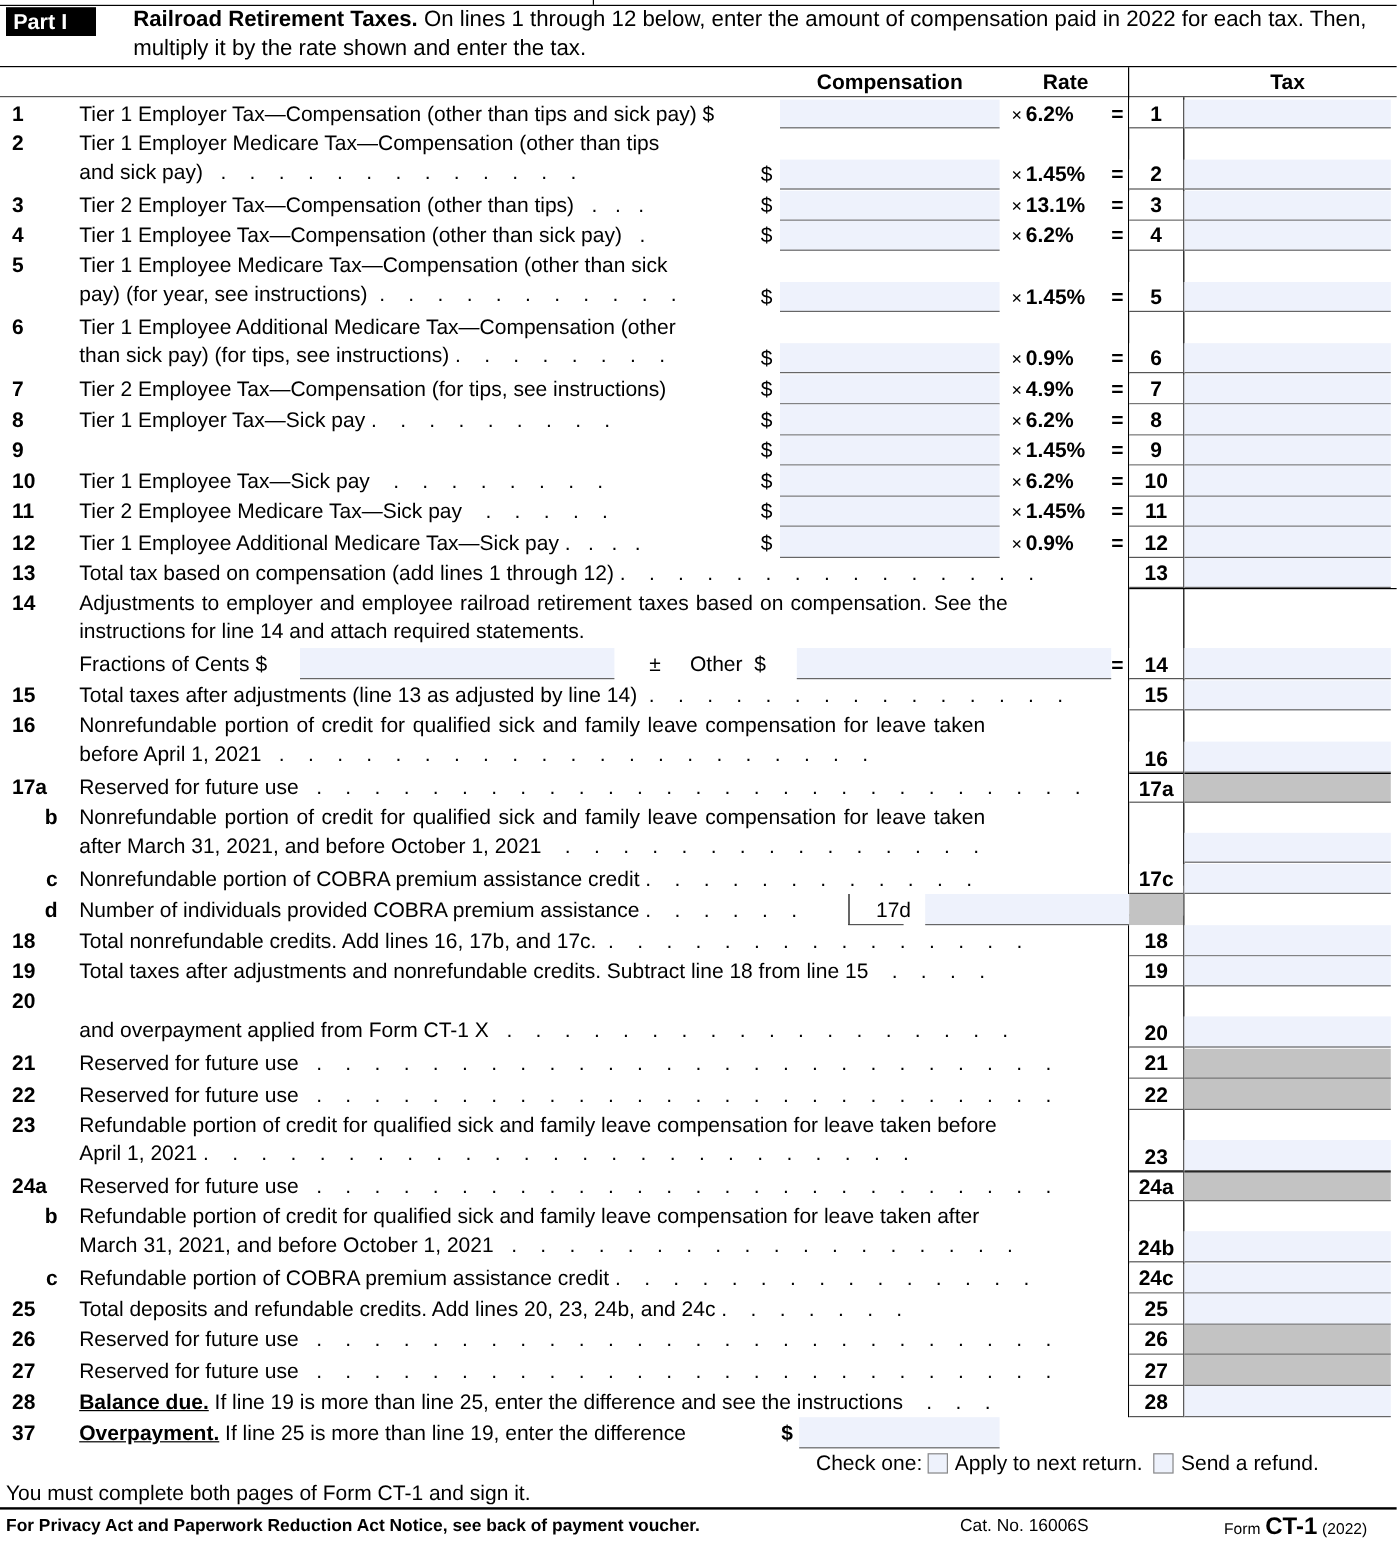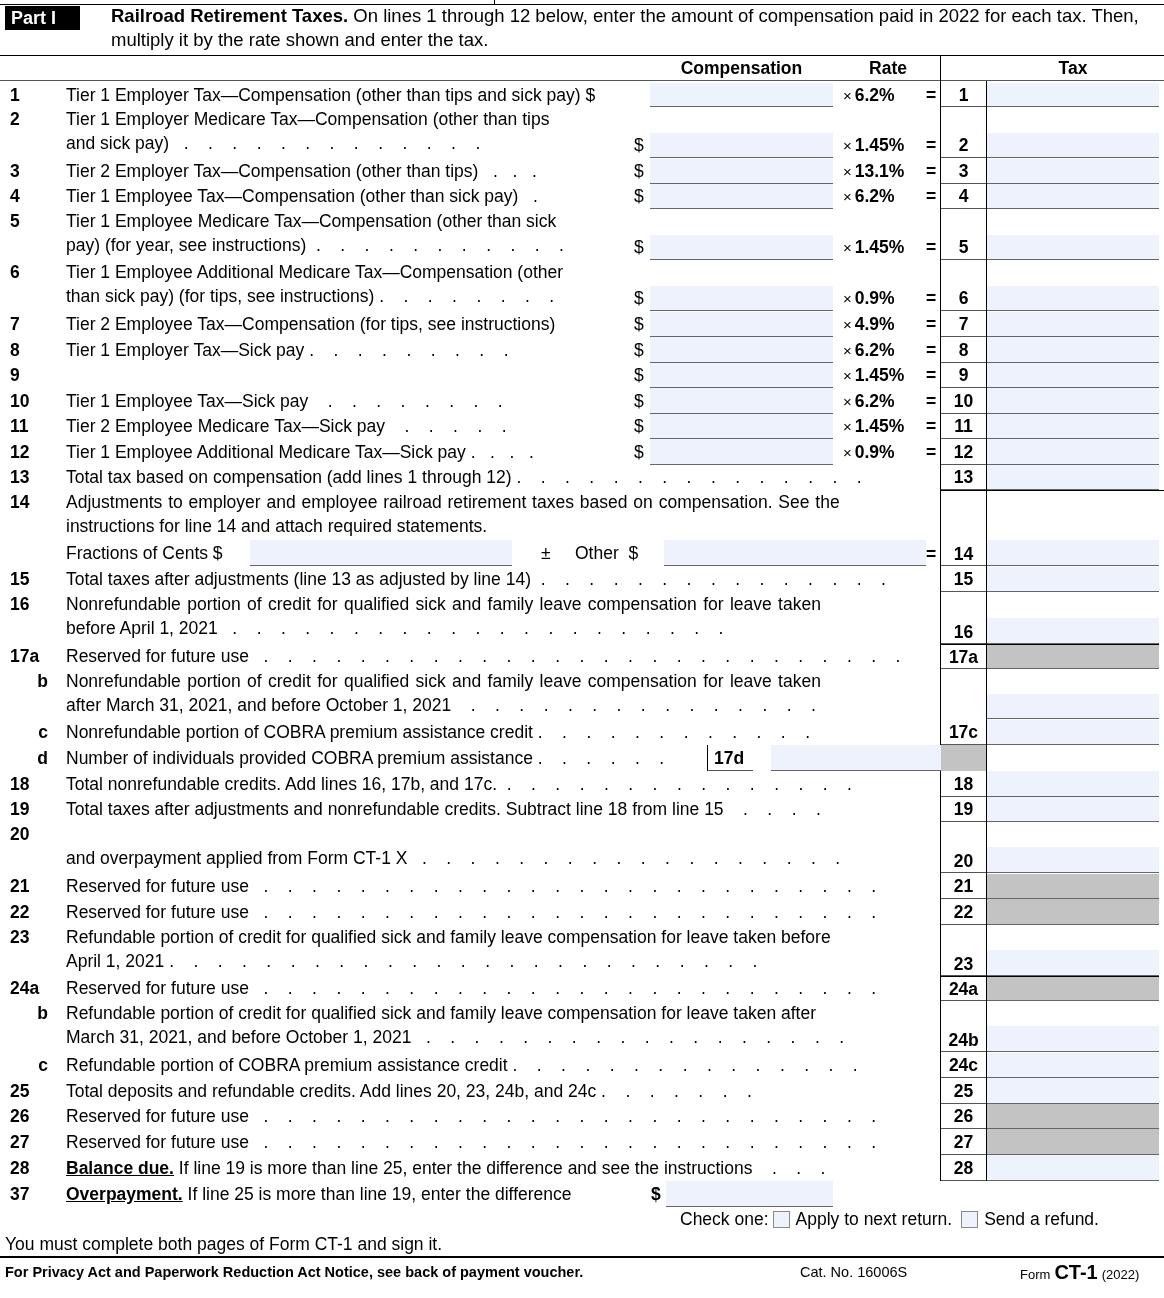--- a/index.html
+++ b/index.html
@@ -256,21 +256,21 @@
 <div class="row" style="top:720px;height:25px;line-height:25px;">
   <span class="ln sub">c</span>
   <span class="desc"><span>Nonrefundable portion of COBRA premium assistance credit</span><span class="dots">&nbsp;.&nbsp;&nbsp;&nbsp;&nbsp;.&nbsp;&nbsp;&nbsp;&nbsp;.&nbsp;&nbsp;&nbsp;&nbsp;.&nbsp;&nbsp;&nbsp;&nbsp;.&nbsp;&nbsp;&nbsp;&nbsp;.&nbsp;&nbsp;&nbsp;&nbsp;.&nbsp;&nbsp;&nbsp;&nbsp;.&nbsp;&nbsp;&nbsp;&nbsp;.&nbsp;&nbsp;&nbsp;&nbsp;.&nbsp;&nbsp;&nbsp;&nbsp;.&nbsp;&nbsp;&nbsp;&nbsp;.</span></span>
   <span class="boxnum" style="top:0;height:25px;">17c</span>
   <span class="taxfield" style="top:0;height:25px;"></span>
 </div>
 
 <div class="row" style="top:745px;height:26px;line-height:26px;">
   <span class="ln sub">d</span>
   <span class="desc"><span>Number of individuals provided COBRA premium assistance</span><span class="dots">&nbsp;.&nbsp;&nbsp;&nbsp;&nbsp;.&nbsp;&nbsp;&nbsp;&nbsp;.&nbsp;&nbsp;&nbsp;&nbsp;.&nbsp;&nbsp;&nbsp;&nbsp;.&nbsp;&nbsp;&nbsp;&nbsp;.</span></span>
-  <span style="position:absolute;left:707px;top:0;width:46px;height:26px;border-left:1.5px solid #000;border-bottom:1.5px solid #555;font-weight:bold;padding-left:6px;">17d</span>
+  <span style="position:absolute;left:707px;top:0;width:46px;height:26px;border-left:1.5px solid #000;border-bottom:1.5px solid #555;font-weight:normal;padding-left:22px;">17d</span>
   <span class="frac-field" style="left:771px;top:0;width:170px;height:26px;"></span>
   <span class="grayblk" style="left:941px;top:0;width:45px;height:26px;"></span>
 </div>
 
 <div class="row" style="top:771px;height:26px;line-height:26px;">
   <span class="ln">18</span>
   <span class="desc"><span>Total nonrefundable credits. Add lines 16, 17b, and 17c.</span><span class="dots">&nbsp;&nbsp;.&nbsp;&nbsp;&nbsp;&nbsp;.&nbsp;&nbsp;&nbsp;&nbsp;.&nbsp;&nbsp;&nbsp;&nbsp;.&nbsp;&nbsp;&nbsp;&nbsp;.&nbsp;&nbsp;&nbsp;&nbsp;.&nbsp;&nbsp;&nbsp;&nbsp;.&nbsp;&nbsp;&nbsp;&nbsp;.&nbsp;&nbsp;&nbsp;&nbsp;.&nbsp;&nbsp;&nbsp;&nbsp;.&nbsp;&nbsp;&nbsp;&nbsp;.&nbsp;&nbsp;&nbsp;&nbsp;.&nbsp;&nbsp;&nbsp;&nbsp;.&nbsp;&nbsp;&nbsp;&nbsp;.&nbsp;&nbsp;&nbsp;&nbsp;.</span></span>
   <span class="boxnum" style="top:0;height:26px;">18</span>
   <span class="taxfield" style="top:0;height:26px;"></span>
 </div>

